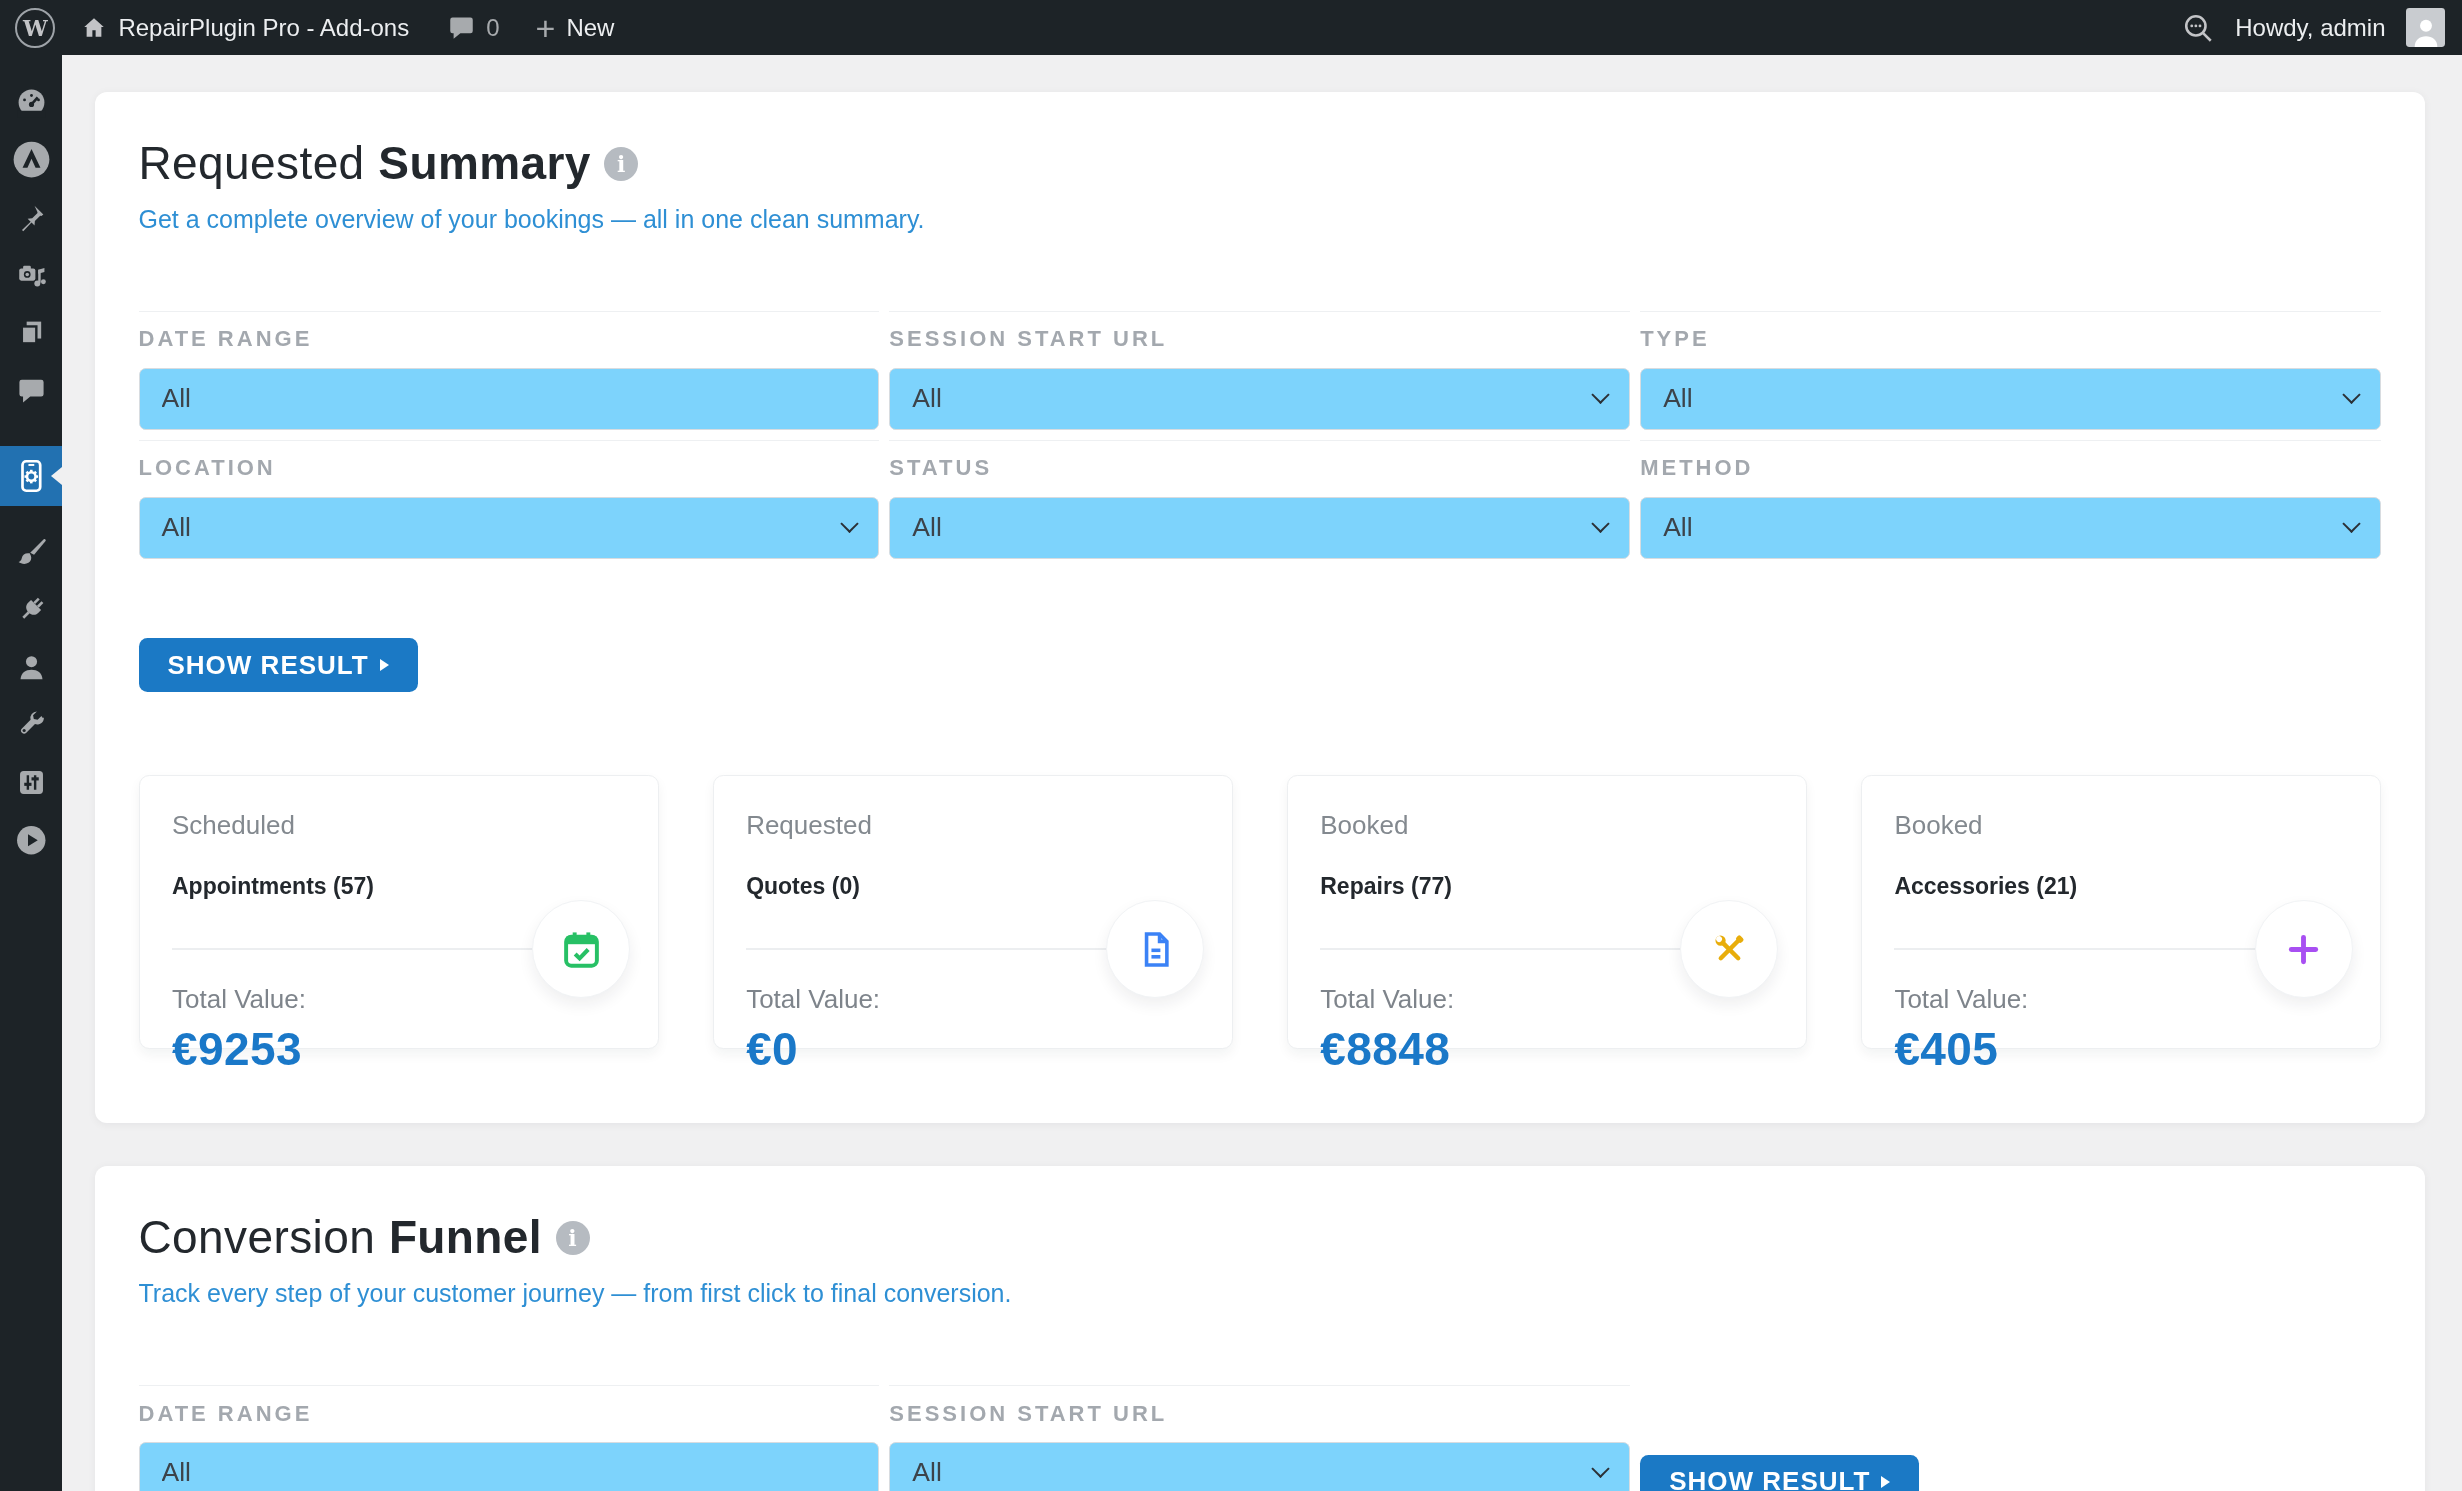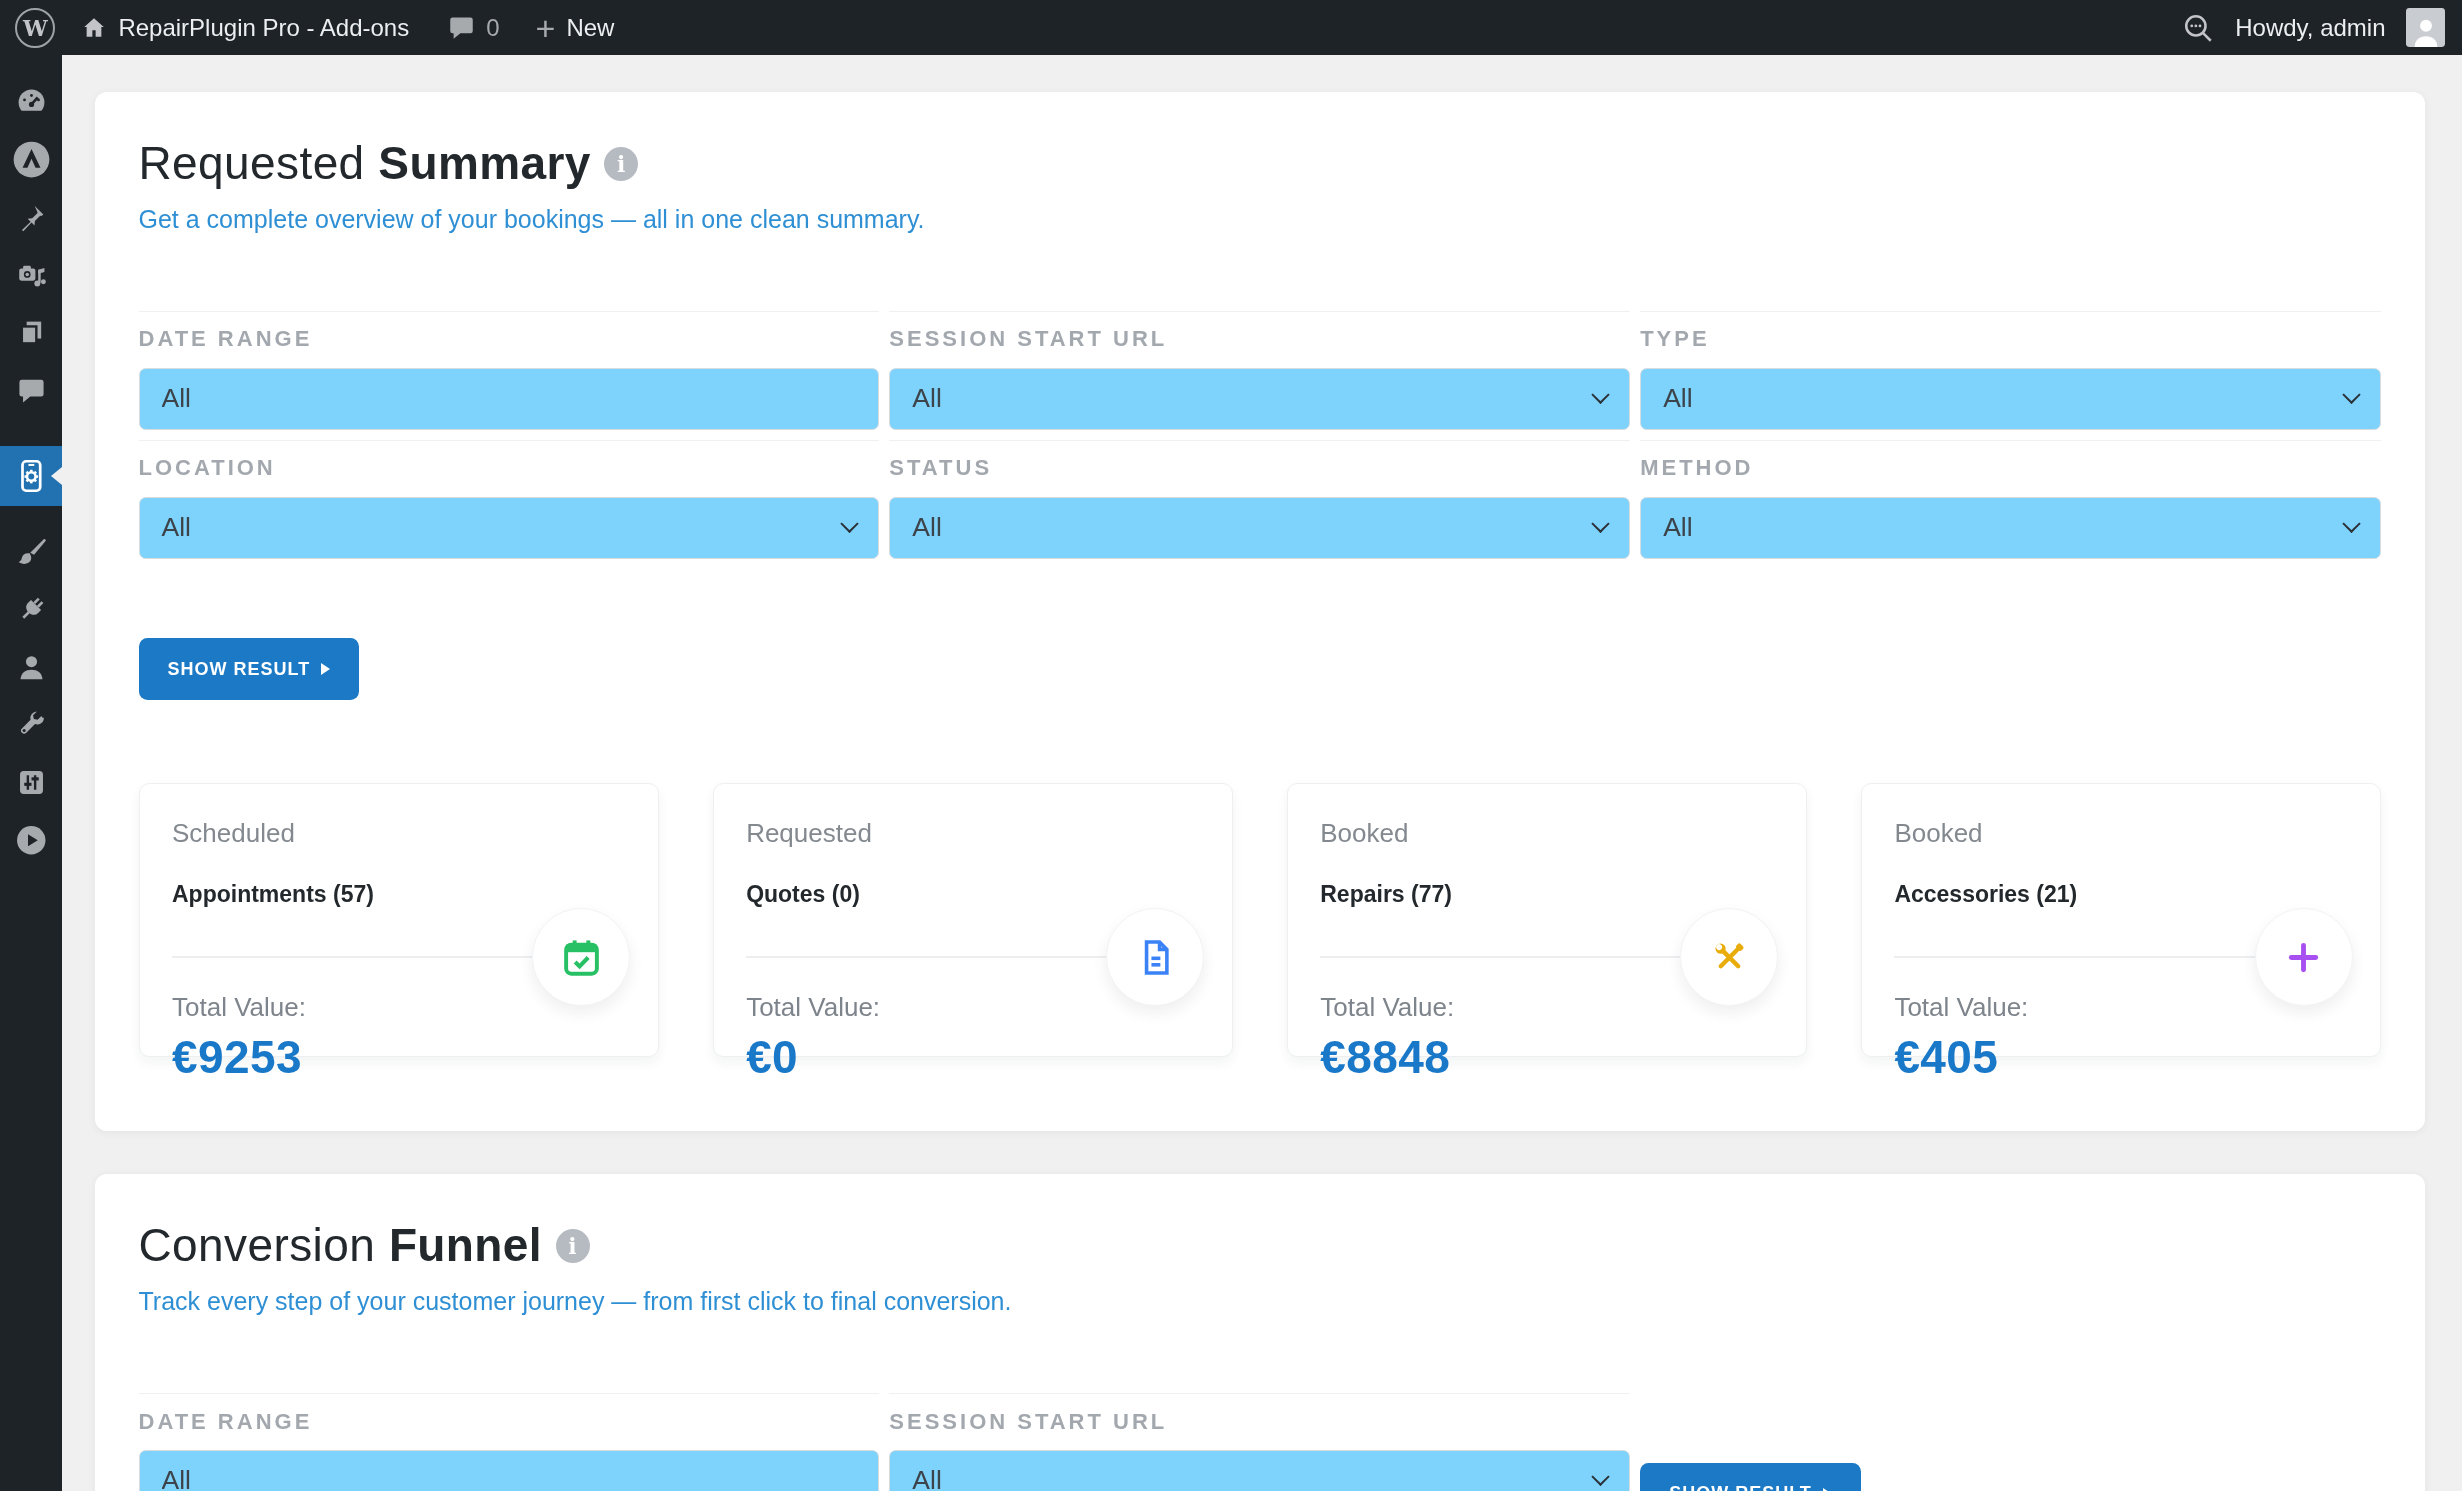--- a/index.html
+++ b/index.html
@@ -37,22 +37,22 @@
   
   .filters{display:grid;grid-template-columns:repeat(3,1fr);column-gap:31px;row-gap:17px;margin-top:75px;gap:10px;}
   .fcell{border-top:1.7px solid #eef0f2;padding-top:13.7px;}
   .fcell.btncell{border-top:none;}
   .flabel{font-size:22px;letter-spacing:3px;color:#a3a8ae;font-weight:600;line-height:27px;}
   .control{margin-top:15.4px;height:62px;border:1.7px solid #d8dce0;border-radius:6.8px;background:#7dd3fc;
     display:flex;align-items:center;padding:0 22px;font-size:26.5px;color:#3c434a;box-sizing:border-box;font-family:inherit;}
   input.control{width:100%;outline:none;}
   .chev{width:11px;height:11px;border-right:2.6px solid #2b3036;border-bottom:2.6px solid #2b3036;
     transform:rotate(45deg) translate(-2.6px,-2.6px);margin-left:auto;flex:none;}
-  .show-btn{margin-top:56px;height:62px;padding:0 29px;background:#1b79c5;border:none;border-radius:8.5px;
-    color:#fff;font-weight:700;font-size:18px;letter-spacing:1px;display:inline-flex;align-items:center;
+  .show-btn{margin-top:56px;height:54px;padding:0 29px;background:#1b79c5;border:none;border-radius:8.5px;
+    color:#fff;font-weight:700;font-size:26px;letter-spacing:1px;display:inline-flex;align-items:center;
     gap:11px;font-family:inherit;cursor:pointer;}
   .btn-tri{width:0;height:0;border-left:9.4px solid #fff;border-top:6px solid transparent;border-bottom:6px solid transparent;}
   
   .cards{display:grid;grid-template-columns:repeat(4,1fr);gap:54px;margin-top:83px;}
   .card{background:#fff;border:0.9px solid #edeff1;border-radius:10.3px;box-shadow:0 5.1px 12px rgba(25,30,40,.05);
     padding:34px 32.5px;height:274px;box-sizing:border-box;position:relative;}
   .kicker{font-size:26px;color:#83898f;line-height:31px;}
   .ctitle{font-size:23px;font-weight:700;color:#23282d;margin-top:26px;line-height:38px;}
   .divrow{position:relative;height:67px;margin:10.3px 0 1.7px;display:flex;align-items:center;}
   .divrow .line{height:1.7px;background:#eceef0;flex:1;margin-right:74px;}

